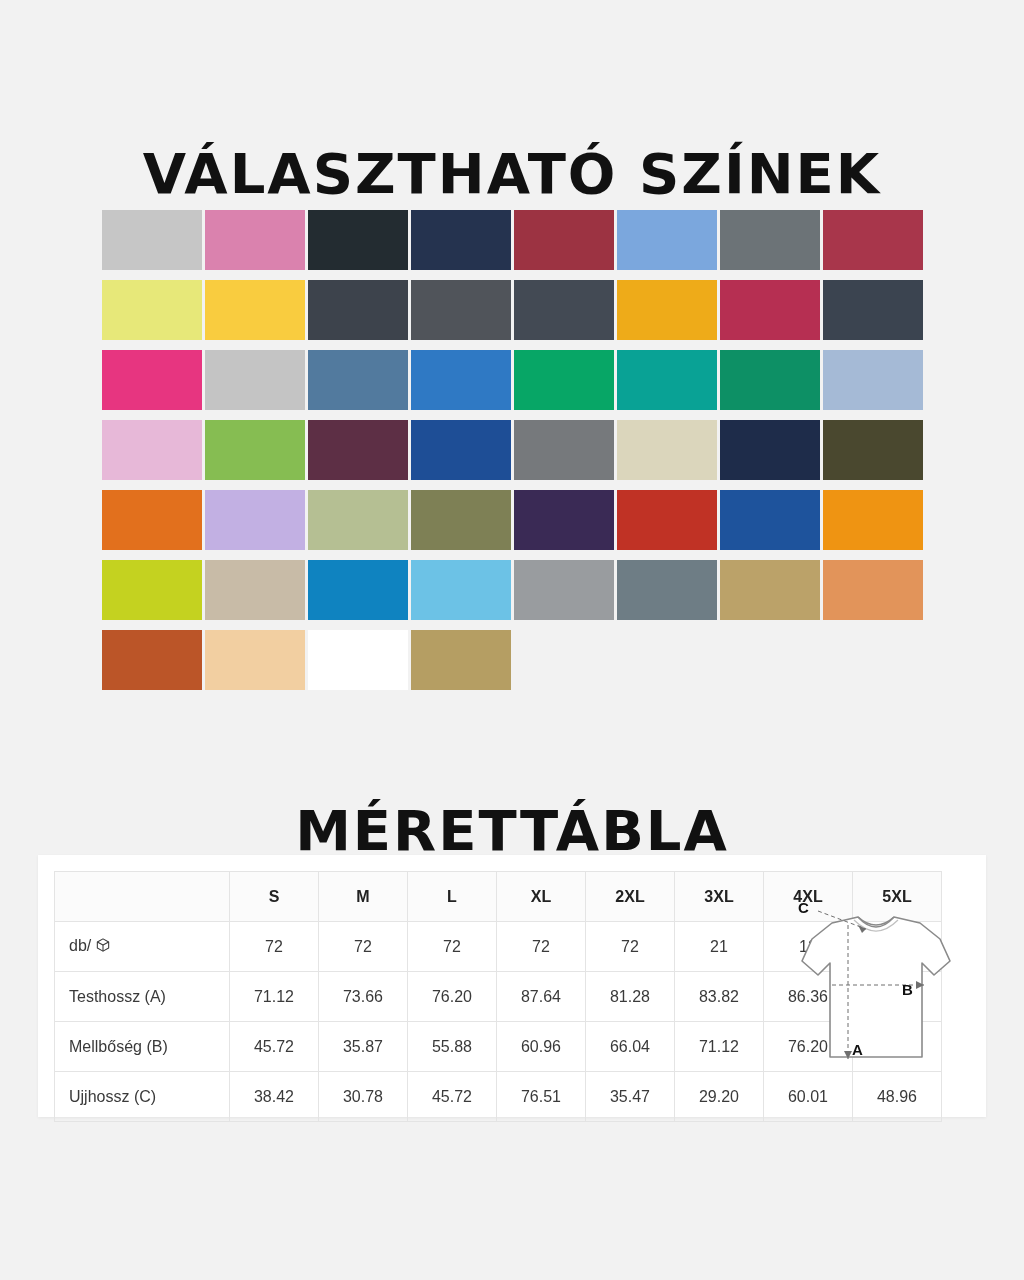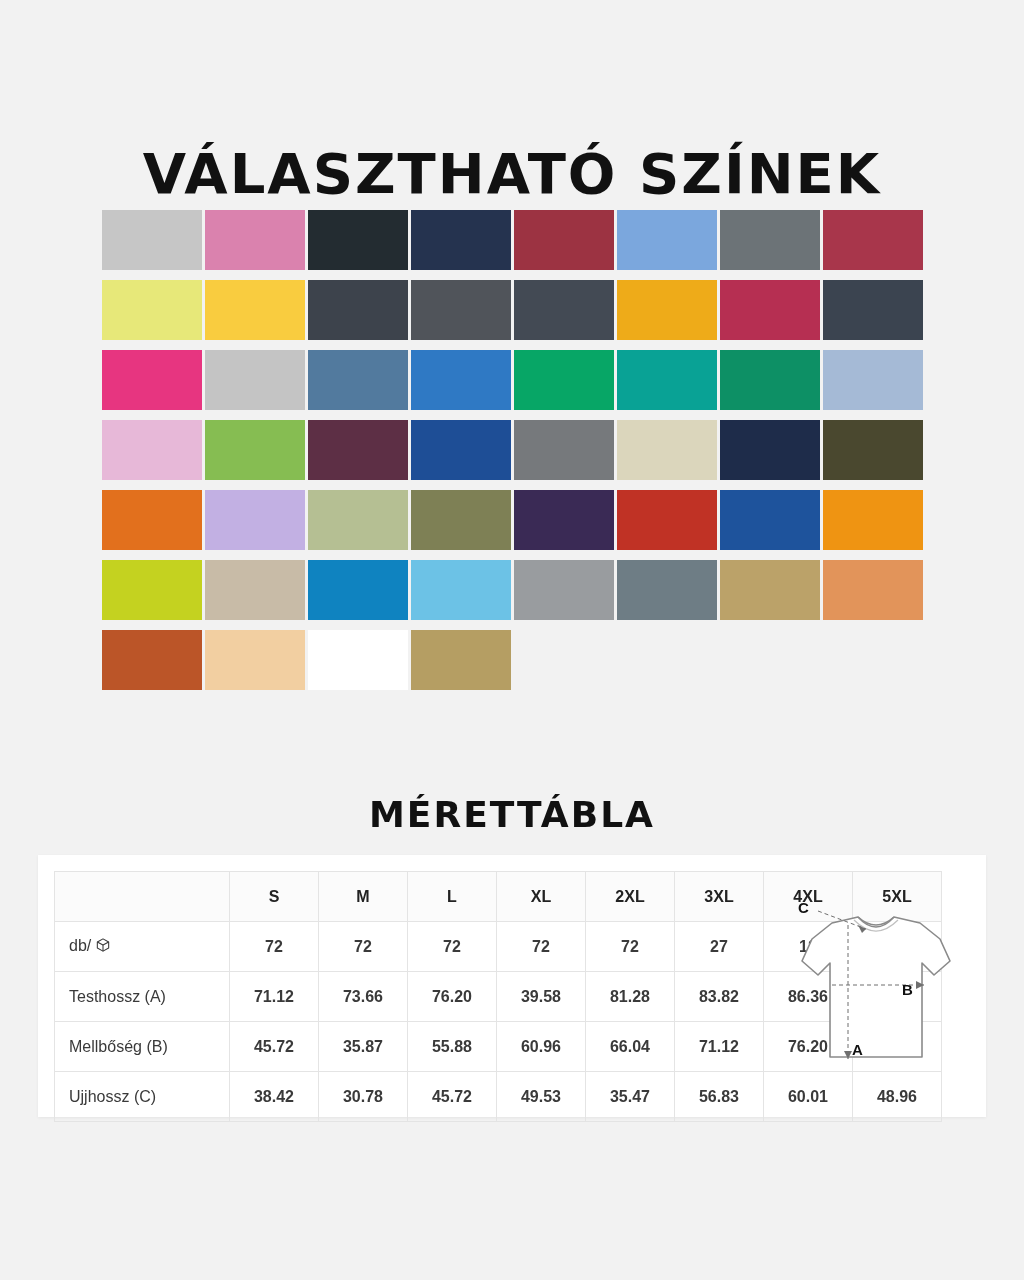--- a/index.html
+++ b/index.html
@@ -35,21 +35,21 @@
     left: 0;
     width: 1024px;
     font-size: 56px;
     line-height: 64px;
   }
   #size-heading {
     position: absolute;
     top: 755px;
     left: 0;
     width: 1024px;
-    font-size: 36px;
+    font-size: 56px;
     line-height: 60px;
   }
 
   
   #color-grid {
     position: absolute;
     top: 210px;
     left: 102px;
     width: 820px;
     display: grid;
@@ -78,21 +78,21 @@
     top: 16px;
     left: 16px;
     border-collapse: collapse;
     font-size: 16px;
     color: #3a3a3a;
   }
   #size-table th, #size-table td {
     border: 1px solid #e4e4e4;
     height: 49px;
     text-align: center;
-    font-weight: 700;
+    font-weight: 400;
     padding: 0 6px;
   }
   #size-table thead th {
     font-weight: 700;
     color: #222;
     background: #fbfbfb;
   }
   #size-table th.rowhead, #size-table td.rowhead {
     text-align: left;
     width: 154px;
@@ -212,30 +212,30 @@
                   <path d="M12 2.8 20.5 7.4v9.2L12 21.2 3.5 16.6V7.4z"></path>
                   <path d="M12 12 20.5 7.4"></path>
                   <path d="M12 12 3.5 7.4"></path>
                   <path d="M12 12v9.2"></path>
                 </svg></span></td>
             <td class="sizecol">72</td>
             <td class="sizecol">72</td>
             <td class="sizecol">72</td>
             <td class="sizecol">72</td>
             <td class="sizecol">72</td>
-            <td class="sizecol">27</td>
+            <td class="sizecol">21</td>
             <td class="sizecol">12</td>
             <td class="sizecol">12</td>
           </tr>
           <tr>
             <td class="rowhead">Testhossz (A)</td>
             <td class="sizecol">71.12</td>
             <td class="sizecol">73.66</td>
             <td class="sizecol">76.20</td>
-            <td class="sizecol">39.58</td>
+            <td class="sizecol">87.64</td>
             <td class="sizecol">81.28</td>
             <td class="sizecol">83.82</td>
             <td class="sizecol">86.36</td>
             <td class="sizecol">88.90</td>
           </tr>
           <tr>
             <td class="rowhead">Mellbőség (B)</td>
             <td class="sizecol">45.72</td>
             <td class="sizecol">35.87</td>
             <td class="sizecol">55.88</td>
@@ -243,23 +243,23 @@
             <td class="sizecol">66.04</td>
             <td class="sizecol">71.12</td>
             <td class="sizecol">76.20</td>
             <td class="sizecol">81.28</td>
           </tr>
           <tr>
             <td class="rowhead">Ujjhossz (C)</td>
             <td class="sizecol">38.42</td>
             <td class="sizecol">30.78</td>
             <td class="sizecol">45.72</td>
-            <td class="sizecol">49.53</td>
+            <td class="sizecol">76.51</td>
             <td class="sizecol">35.47</td>
-            <td class="sizecol">56.83</td>
+            <td class="sizecol">29.20</td>
             <td class="sizecol">60.01</td>
             <td class="sizecol">48.96</td>
           </tr>
         </tbody>
     </table>
 
     <div id="shirt-diagram">
       <svg width="190" height="190" viewBox="0 0 190 190" aria-hidden="true">
 
         <path d="M58 34 L38 50 L28 72 L44 86 L56 74 L56 168 L148 168 L148 74 L160 86 L176 72 L166 50 L146 34 L120 28 Q102 44 84 28 Z" fill="#ffffff" stroke="#8a8a8a" stroke-width="1.6" stroke-linejoin="round"></path>

